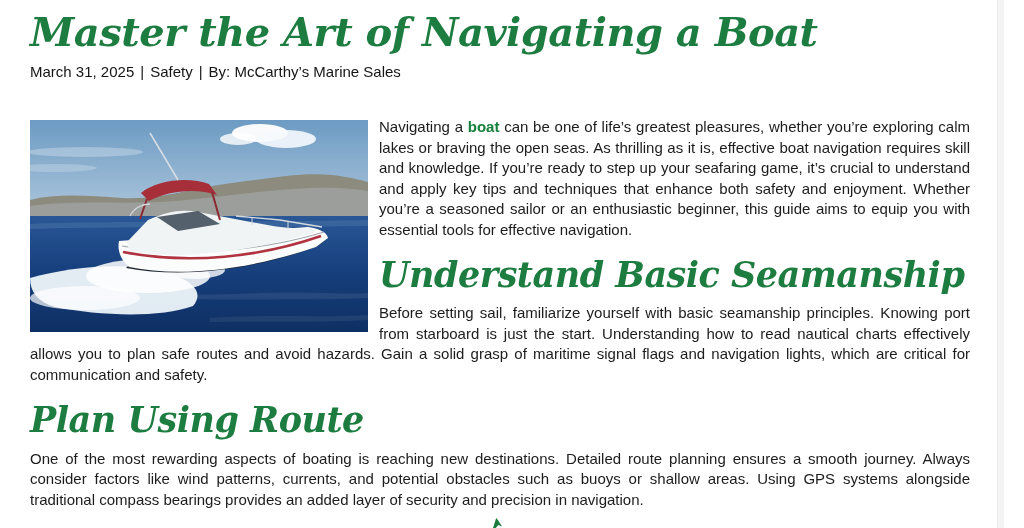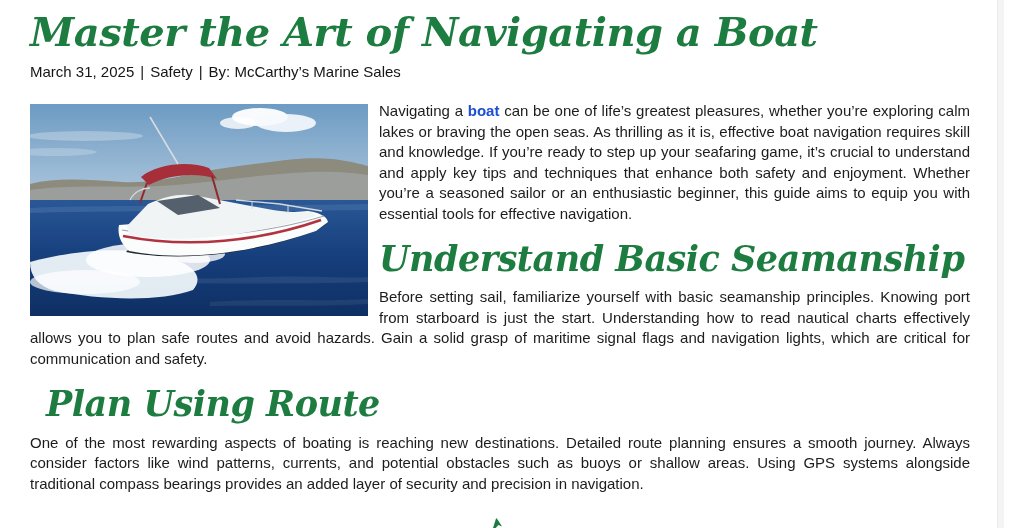--- a/index.html
+++ b/index.html
@@ -24,52 +24,51 @@
     font-weight: 700;
     font-size: 40px;
     line-height: 1.1;
     letter-spacing: -0.5px;
     margin: 2px 0 9px 0;
     white-space: nowrap;
   }
   .meta {
     font-size: 15px;
     color: #151515;
-    margin-bottom: 21px;
+    margin-bottom: 37px;
   }
   .meta .sep { margin: 0 6px; color: #151515; }
   .content { font-size: 15px; line-height: 20.5px; color: #1c1c1c; }
   figure.hero {
     float: left;
     width: 338px; height: 212px;
     margin: 3px 11px 11px 0;
     overflow: hidden;
   }
   figure.hero svg { display: block; width: 338px; height: 212px; }
   p.body-text {
     text-align: justify;
     margin: 0;
   }
   a.inline-link {
-    color: #1d4ed8;
+    color: #15803d;
     font-weight: 700;
     text-decoration: none;
     cursor: pointer;
   }
   h2.section-heading {
     color: #1d7c40;
     font-family: "DejaVu Serif", serif;
     font-style: italic;
     font-weight: 700;
     font-size: 35px;
     line-height: 1.18;
     letter-spacing: -0.5px;
     margin: 14px 0 8px 0;
     white-space: nowrap;
-    padding-left: 16px;
   }
   .cutoff-fragment {
     position: absolute;
     left: 493px; top: 518px;
     width: 9px; height: 10px;
     background: #1d7c40;
     clip-path: polygon(0% 100%, 35% 0%, 55% 20%, 100% 85%, 60% 70%, 30% 100%);
   }
   .scrollbar-track {
     position: absolute;

